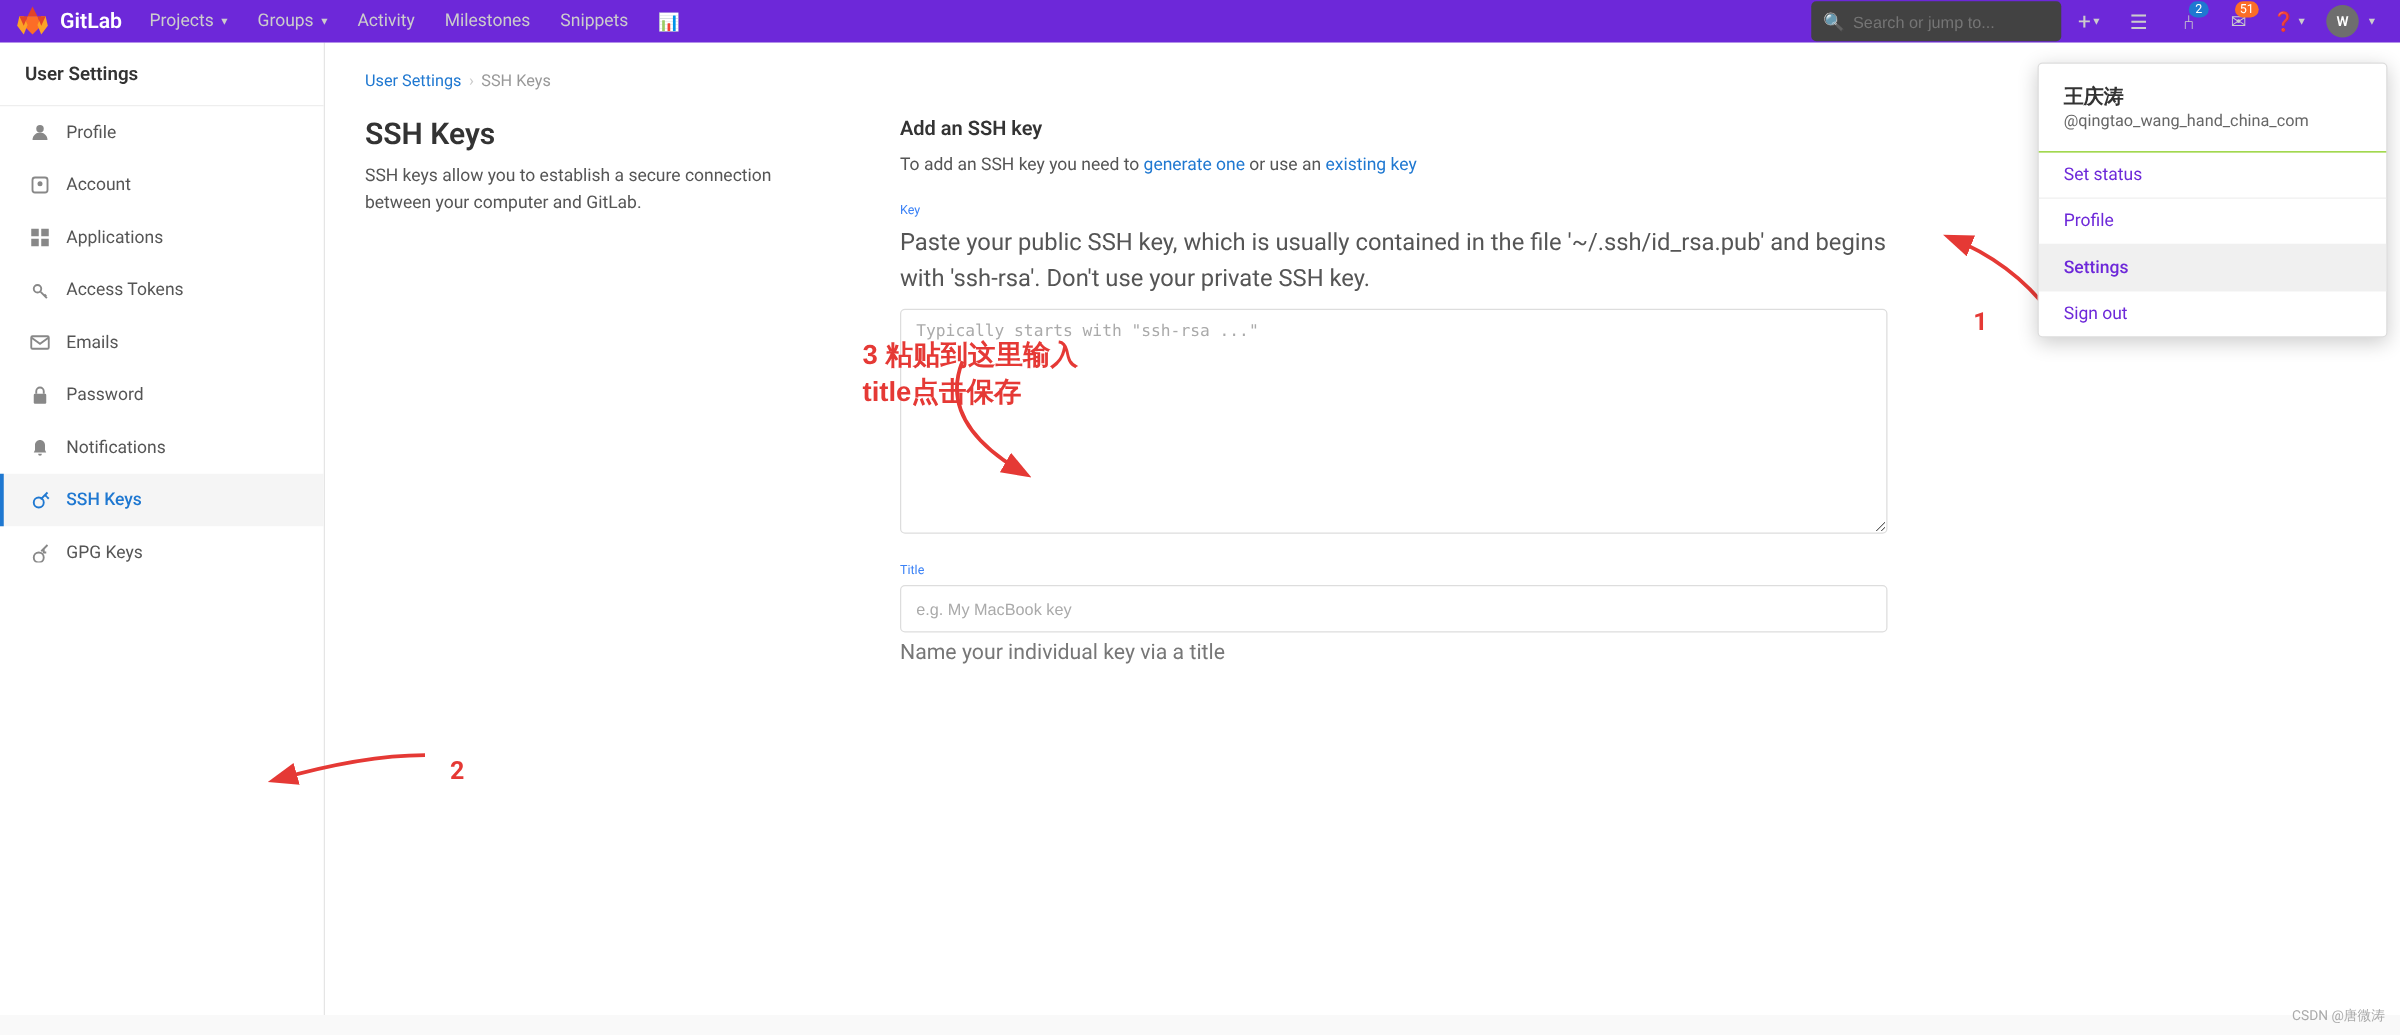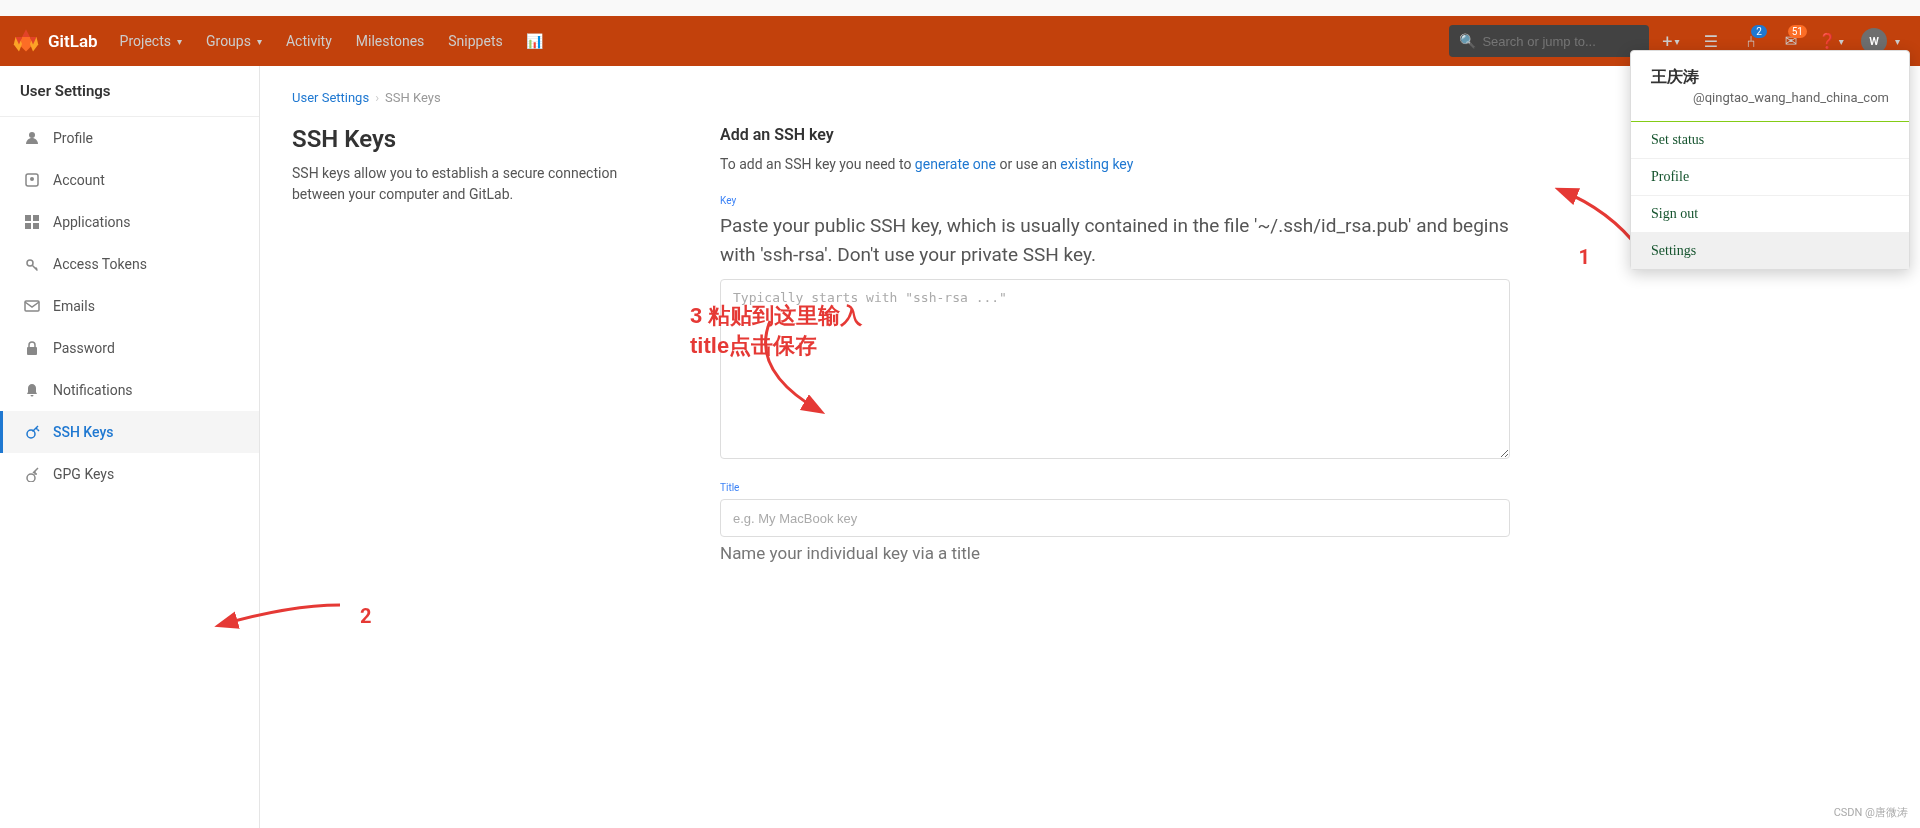--- a/index.html
+++ b/index.html
@@ -1,21 +1,21 @@
 <!DOCTYPE html>
 <html><head>
   <meta charset="utf-8">
   <style>
     * { box-sizing: border-box; margin: 0; padding: 0; }
     body { font-family: -apple-system, BlinkMacSystemFont, 'Segoe UI', Roboto, sans-serif; font-size: 14px; background: #f9f9f9; color: #333; }
 
     
     .topnav {
-      display: flex; align-items: center; background: #c2410c; color: #fff;
-      height: 50px; padding: 0 12px; gap: 4px; position: relative; z-index: 100; margin-top: 16px;
+      display: flex; align-items: center; background: #6d28d9; color: #fff;
+      height: 34px; padding: 0 12px; gap: 4px; position: relative; z-index: 100;
     }
     .topnav-logo { display: flex; align-items: center; gap: 8px; margin-right: 8px; }
     .topnav-logo svg { width: 28px; height: 28px; }
     .topnav-logo-text { font-size: 17px; font-weight: 600; color: #fff; }
     .topnav-link {
       color: #ccc; padding: 0 10px; height: 50px; display: flex; align-items: center;
       cursor: pointer; font-size: 14px; gap: 4px; white-space: nowrap;
     }
     .topnav-spacer { flex: 1; }
     .topnav-search {
@@ -41,25 +41,24 @@
     .avatar-circle {
       width: 26px; height: 26px; border-radius: 50%; background: #6e6e6e;
       display: flex; align-items: center; justify-content: center; font-size: 11px; color: #fff; font-weight: 600;
     }
     .dropdown-menu {
       position: fixed; top: 50px; right: 10px; background: #fff; border: 1px solid #ddd;
       border-radius: 4px; min-width: 280px; z-index: 300; box-shadow: 0 4px 16px rgba(0,0,0,0.2);
     }
     .dropdown-header { padding: 16px 20px; border-bottom: 1px solid #84cc16; }
     .dropdown-username { font-size: 16px; font-weight: 600; color: #333; }
-    .dropdown-email { font-size: 13px; color: #666; margin-top: 2px; text-align: right; }
+    .dropdown-email { font-size: 13px; color: #666; margin-top: 2px; }
     .dropdown-item {
-      display: block; padding: 10px 20px; color: #14532d; cursor: pointer; font-size: 14px;
+      display: block; padding: 10px 20px; color: #6d28d9; cursor: pointer; font-size: 14px;
       border-bottom: 1px solid #f0f0f0;
-      font-family: Liberation Serif, serif;
     }
     .dropdown-item.active { background: #f0f0f0; font-weight: 500; }
     .dropdown-item:last-child { border-bottom: none; }
 
     
     .layout { display: flex; height: calc(100vh - 50px); }
 
     
     .sidebar {
       width: 260px; background: #fff; border-right: 1px solid #e5e5e5;
@@ -211,22 +210,22 @@
   </div>
 </nav>
 
 <div class="dropdown-menu">
   <div class="dropdown-header">
     <div class="dropdown-username">王庆涛</div>
     <div class="dropdown-email">@qingtao_wang_hand_china_com</div>
   </div>
   <div class="dropdown-item">Set status</div>
   <div class="dropdown-item">Profile</div>
+  <div class="dropdown-item active">Settings</div>
   <div class="dropdown-item">Sign out</div>
-  <div class="dropdown-item active">Settings</div>
 </div>
 
 <div class="layout">
 
   <aside class="sidebar">
     <div class="sidebar-header">User Settings</div>
 
     <div class="sidebar-nav-item">
       <span class="sidebar-icon">
         <svg width="16" height="16" viewBox="0 0 16 16" fill="currentColor">

